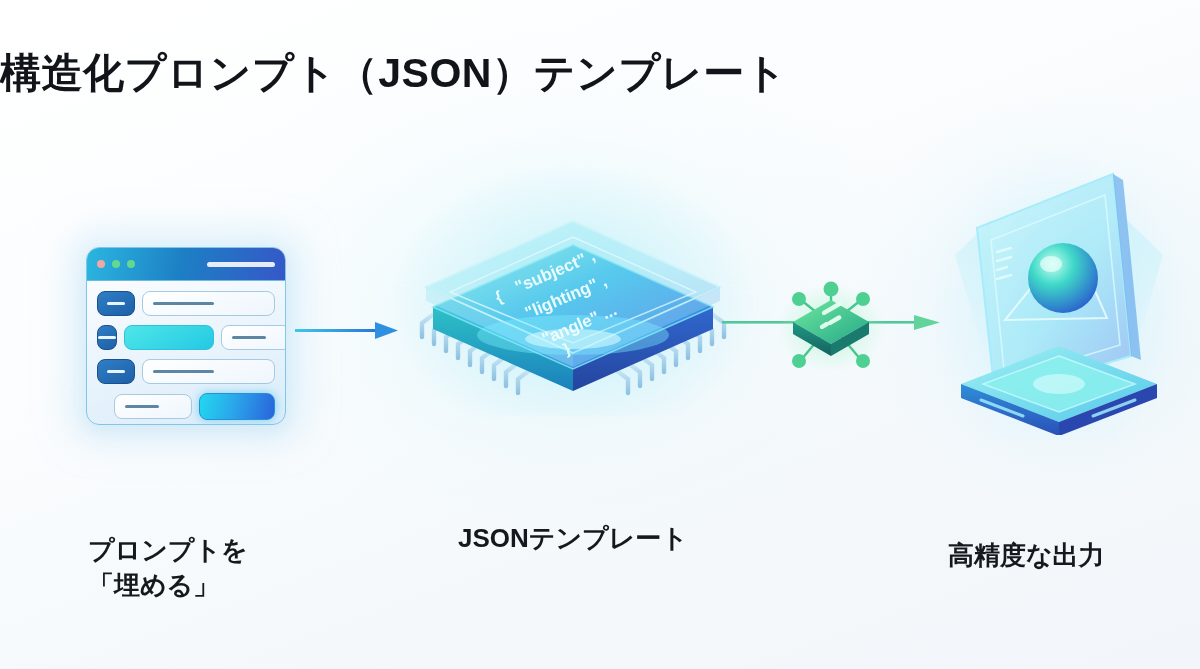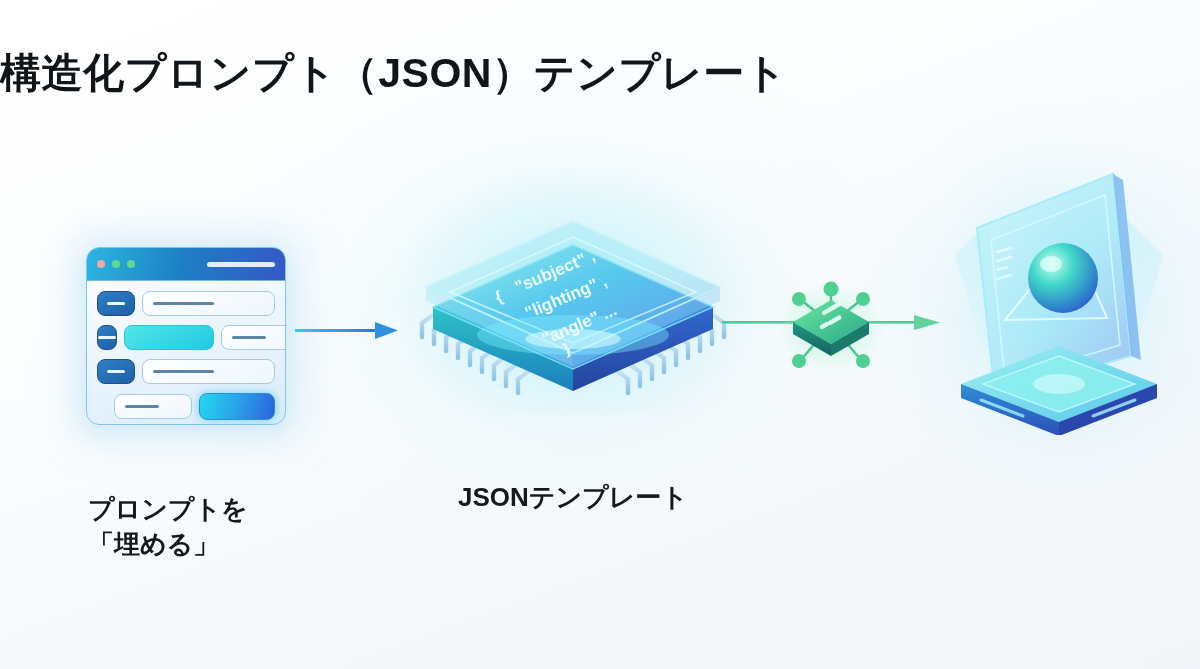--- a/index.html
+++ b/index.html
@@ -36,20 +36,21 @@
   }
 
   
   .caption {
     position: absolute;
     font-size: 26px;
     font-weight: bold;
     color: #15191e;
     line-height: 1.33;
     white-space: pre-line;
+    margin-top: 41px;
   }
   #cap-1 { left: 88px;  top: 492px; text-align: left; }
   #cap-2 { left: 458px; top: 480px; text-align: left; }
   #cap-3 { left: 948px; top: 497px; text-align: left; }
 
   .node-caption {
     position: absolute;
     left: 726px;
     top: 392px;
     width: 215px;
@@ -388,14 +389,15 @@
     <path d="M26 224 L124 262 L124 276 L26 238 Z" fill="url(#baseSide)"></path>
     <path d="M222 224 L124 262 L124 276 L222 238 Z" fill="#2947ae"></path>
     <path d="M124 196 L200 224 L124 252 L48 224 Z" fill="#8cf0ee" opacity="0.85" stroke="#c8fbff" stroke-width="1.4"></path>
     <ellipse cx="124" cy="224" rx="26" ry="10" fill="#e2fffd" opacity="0.55"></ellipse>
     <g stroke="#9fe9ff" stroke-width="3" stroke-linecap="round" opacity="0.85">
       <line x1="46" y1="240" x2="88" y2="256"></line>
       <line x1="158" y1="256" x2="200" y2="240"></line>
     </g>
   </svg>
 
+  <div class="caption" id="cap-3">高精度な出力</div>
 
 </div>
 
 </body></html>

